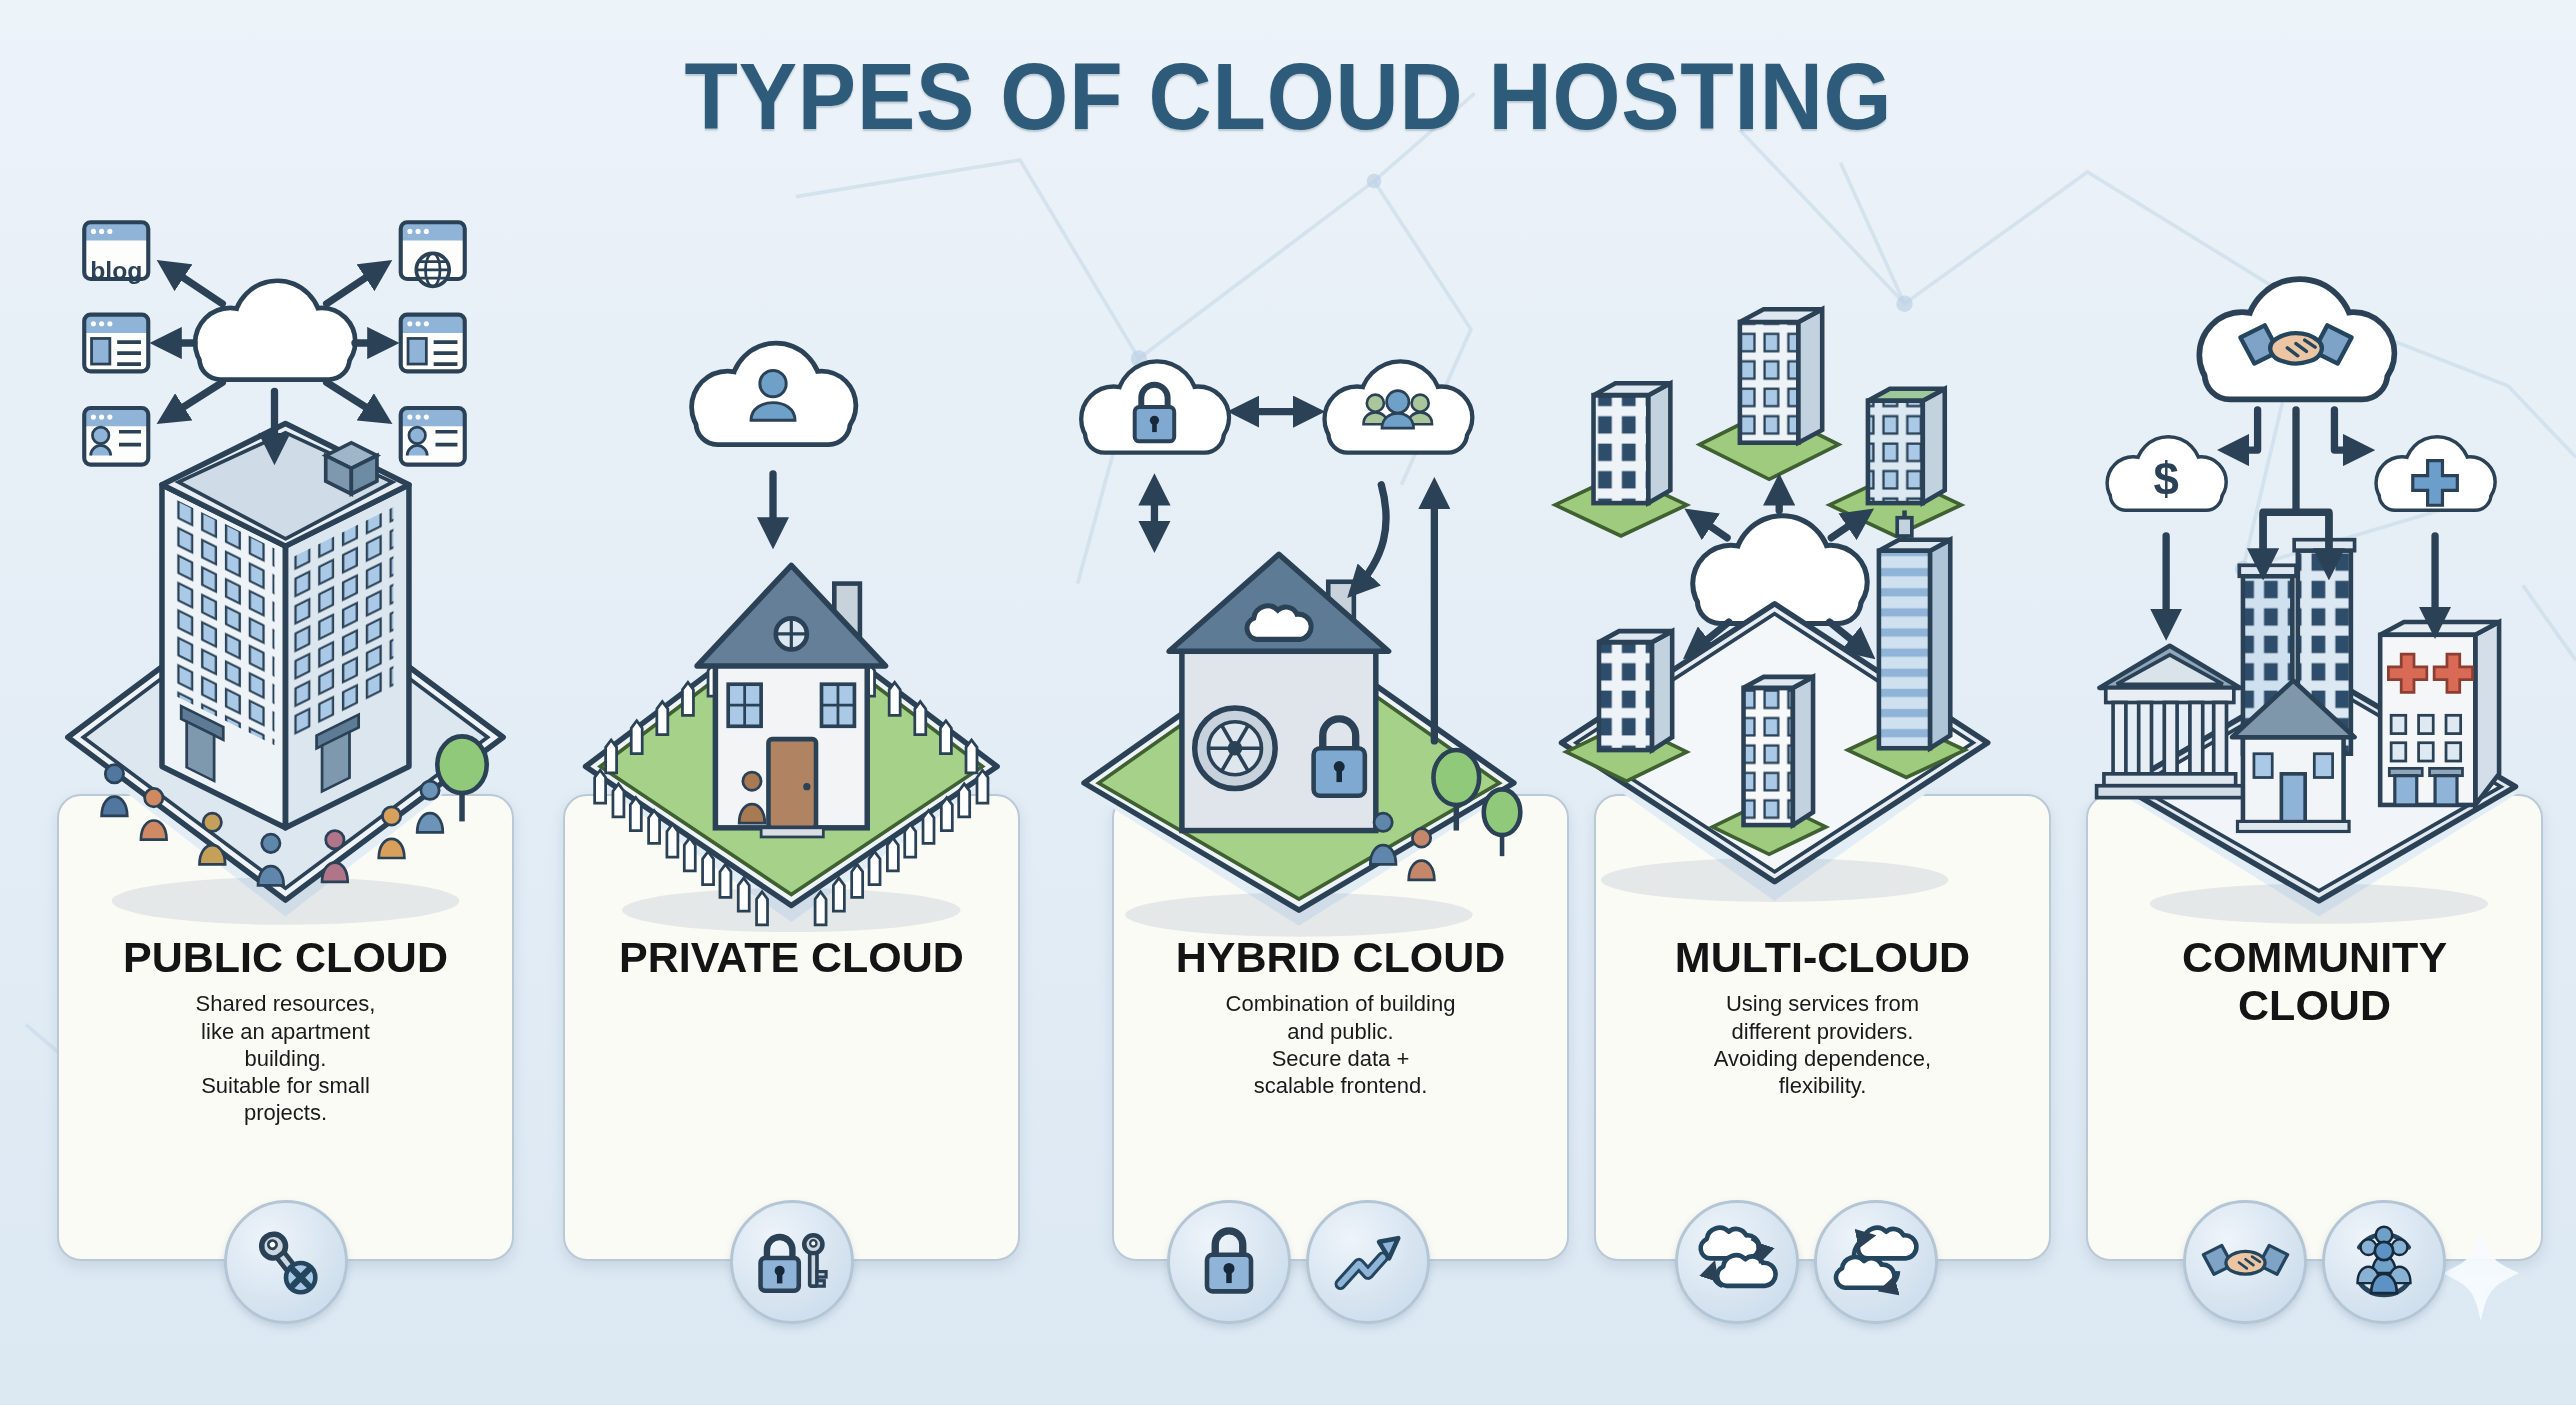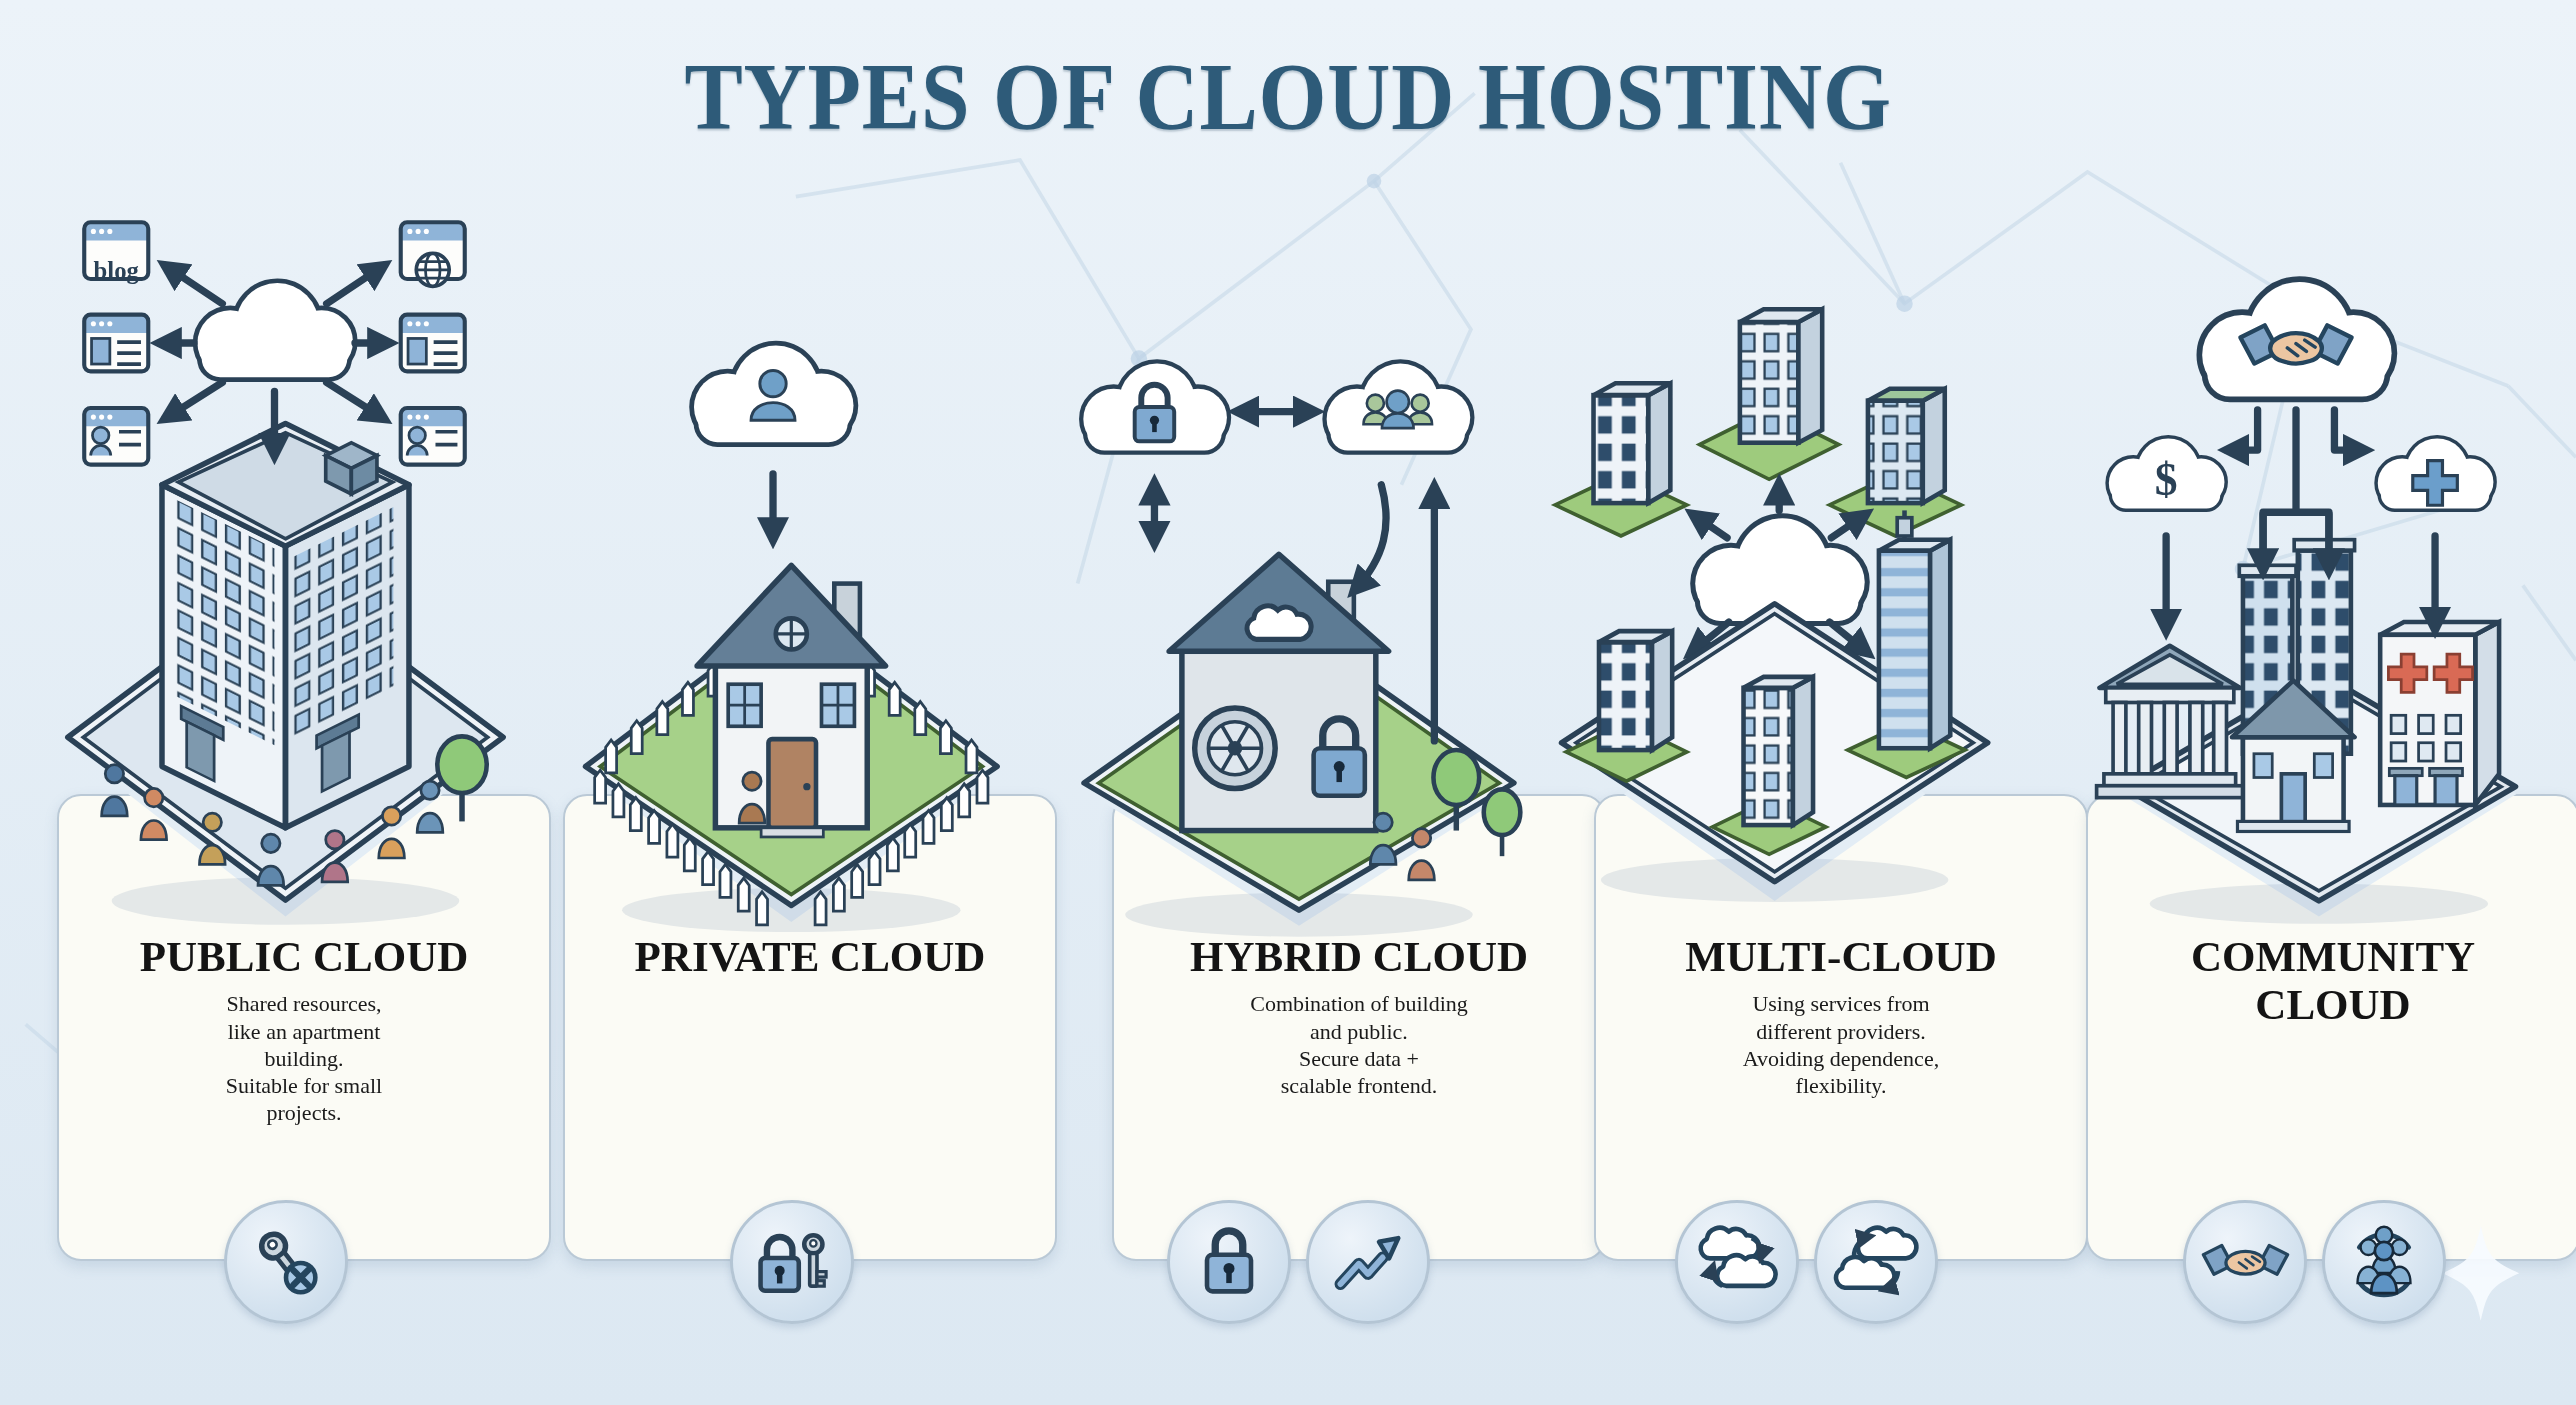--- a/index.html
+++ b/index.html
@@ -2,31 +2,31 @@
 <html style="font-size:14.6px"><head>
 <meta charset="utf-8">
 <style>
   html,body{margin:0;padding:0;}
   body{
     width:2576px;height:1405px;overflow:hidden;
     font-family:"Liberation Sans", sans-serif;
     background:linear-gradient(#ecf3f9,#dce8f2);
     position:relative;
   }
-  .stage{position:absolute;inset:0;font-family:Liberation Serif, serif;}
+  .stage{position:absolute;inset:0;}
   svg{display:block;}
   .bg-mesh{position:absolute;inset:0;z-index:0;}
   .page-title{
     position:absolute;top:42px;left:0;width:100%;
     text-align:center;z-index:1;margin:0;
     color:#2e5b79;font-weight:bold;font-size:95px;letter-spacing:0.9px;
   }
   .page-title span{display:inline-block;transform:scaleX(.92);text-shadow:0 1.8px 1.8px rgba(40,70,95,.25);}
   .card{
-    position:absolute;top:794px;width:494px;height:467px;z-index:1;
+    position:absolute;top:794px;width:457px;height:467px;z-index:1;
     background:#fbfbf5;border:2.7px solid #bac9d6;border-radius:24px;
     box-shadow:0 5.5px 12.8px rgba(110,140,170,.20);
     box-sizing:border-box;text-align:center;padding:137px 16.5px 0 16.5px;
   }
   .card h2{
     margin:0;font-size:43px;line-height:1.12;color:#141414;
     font-weight:bold;white-space:pre-line;letter-spacing:0px;
   }
   .card p{
     margin:9.1px 0 0 0;font-size:22px;line-height:1.24;color:#1a1a1a;

